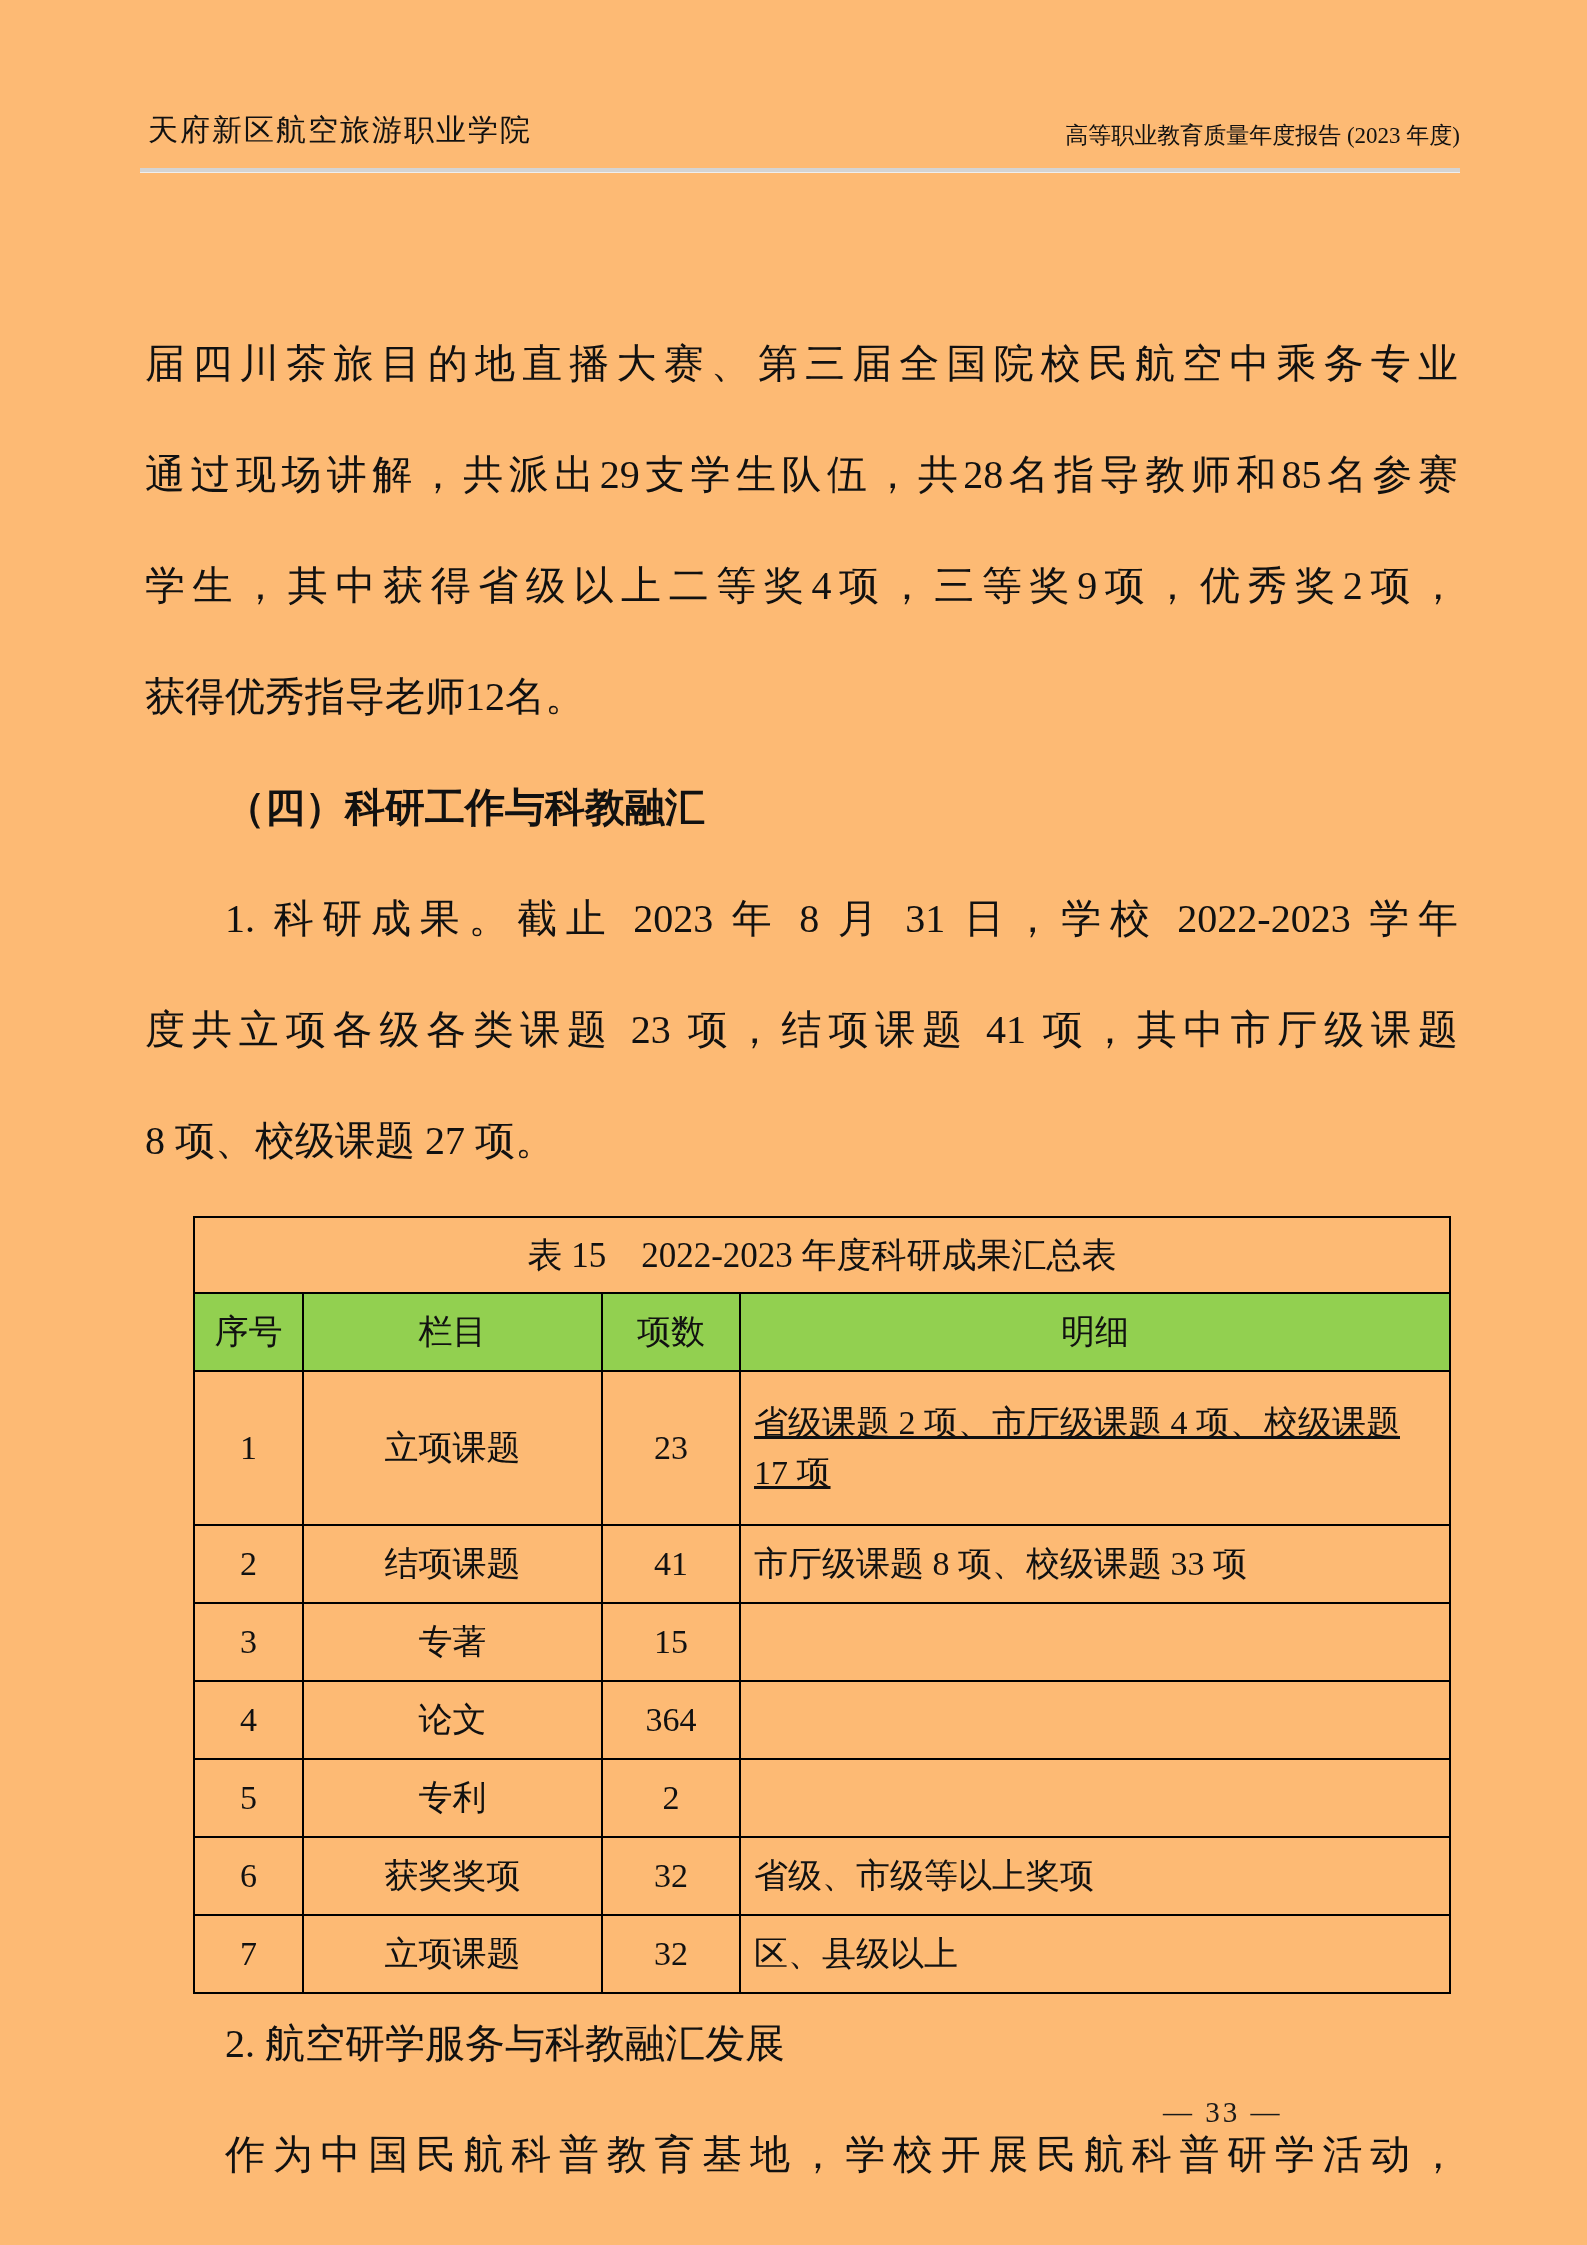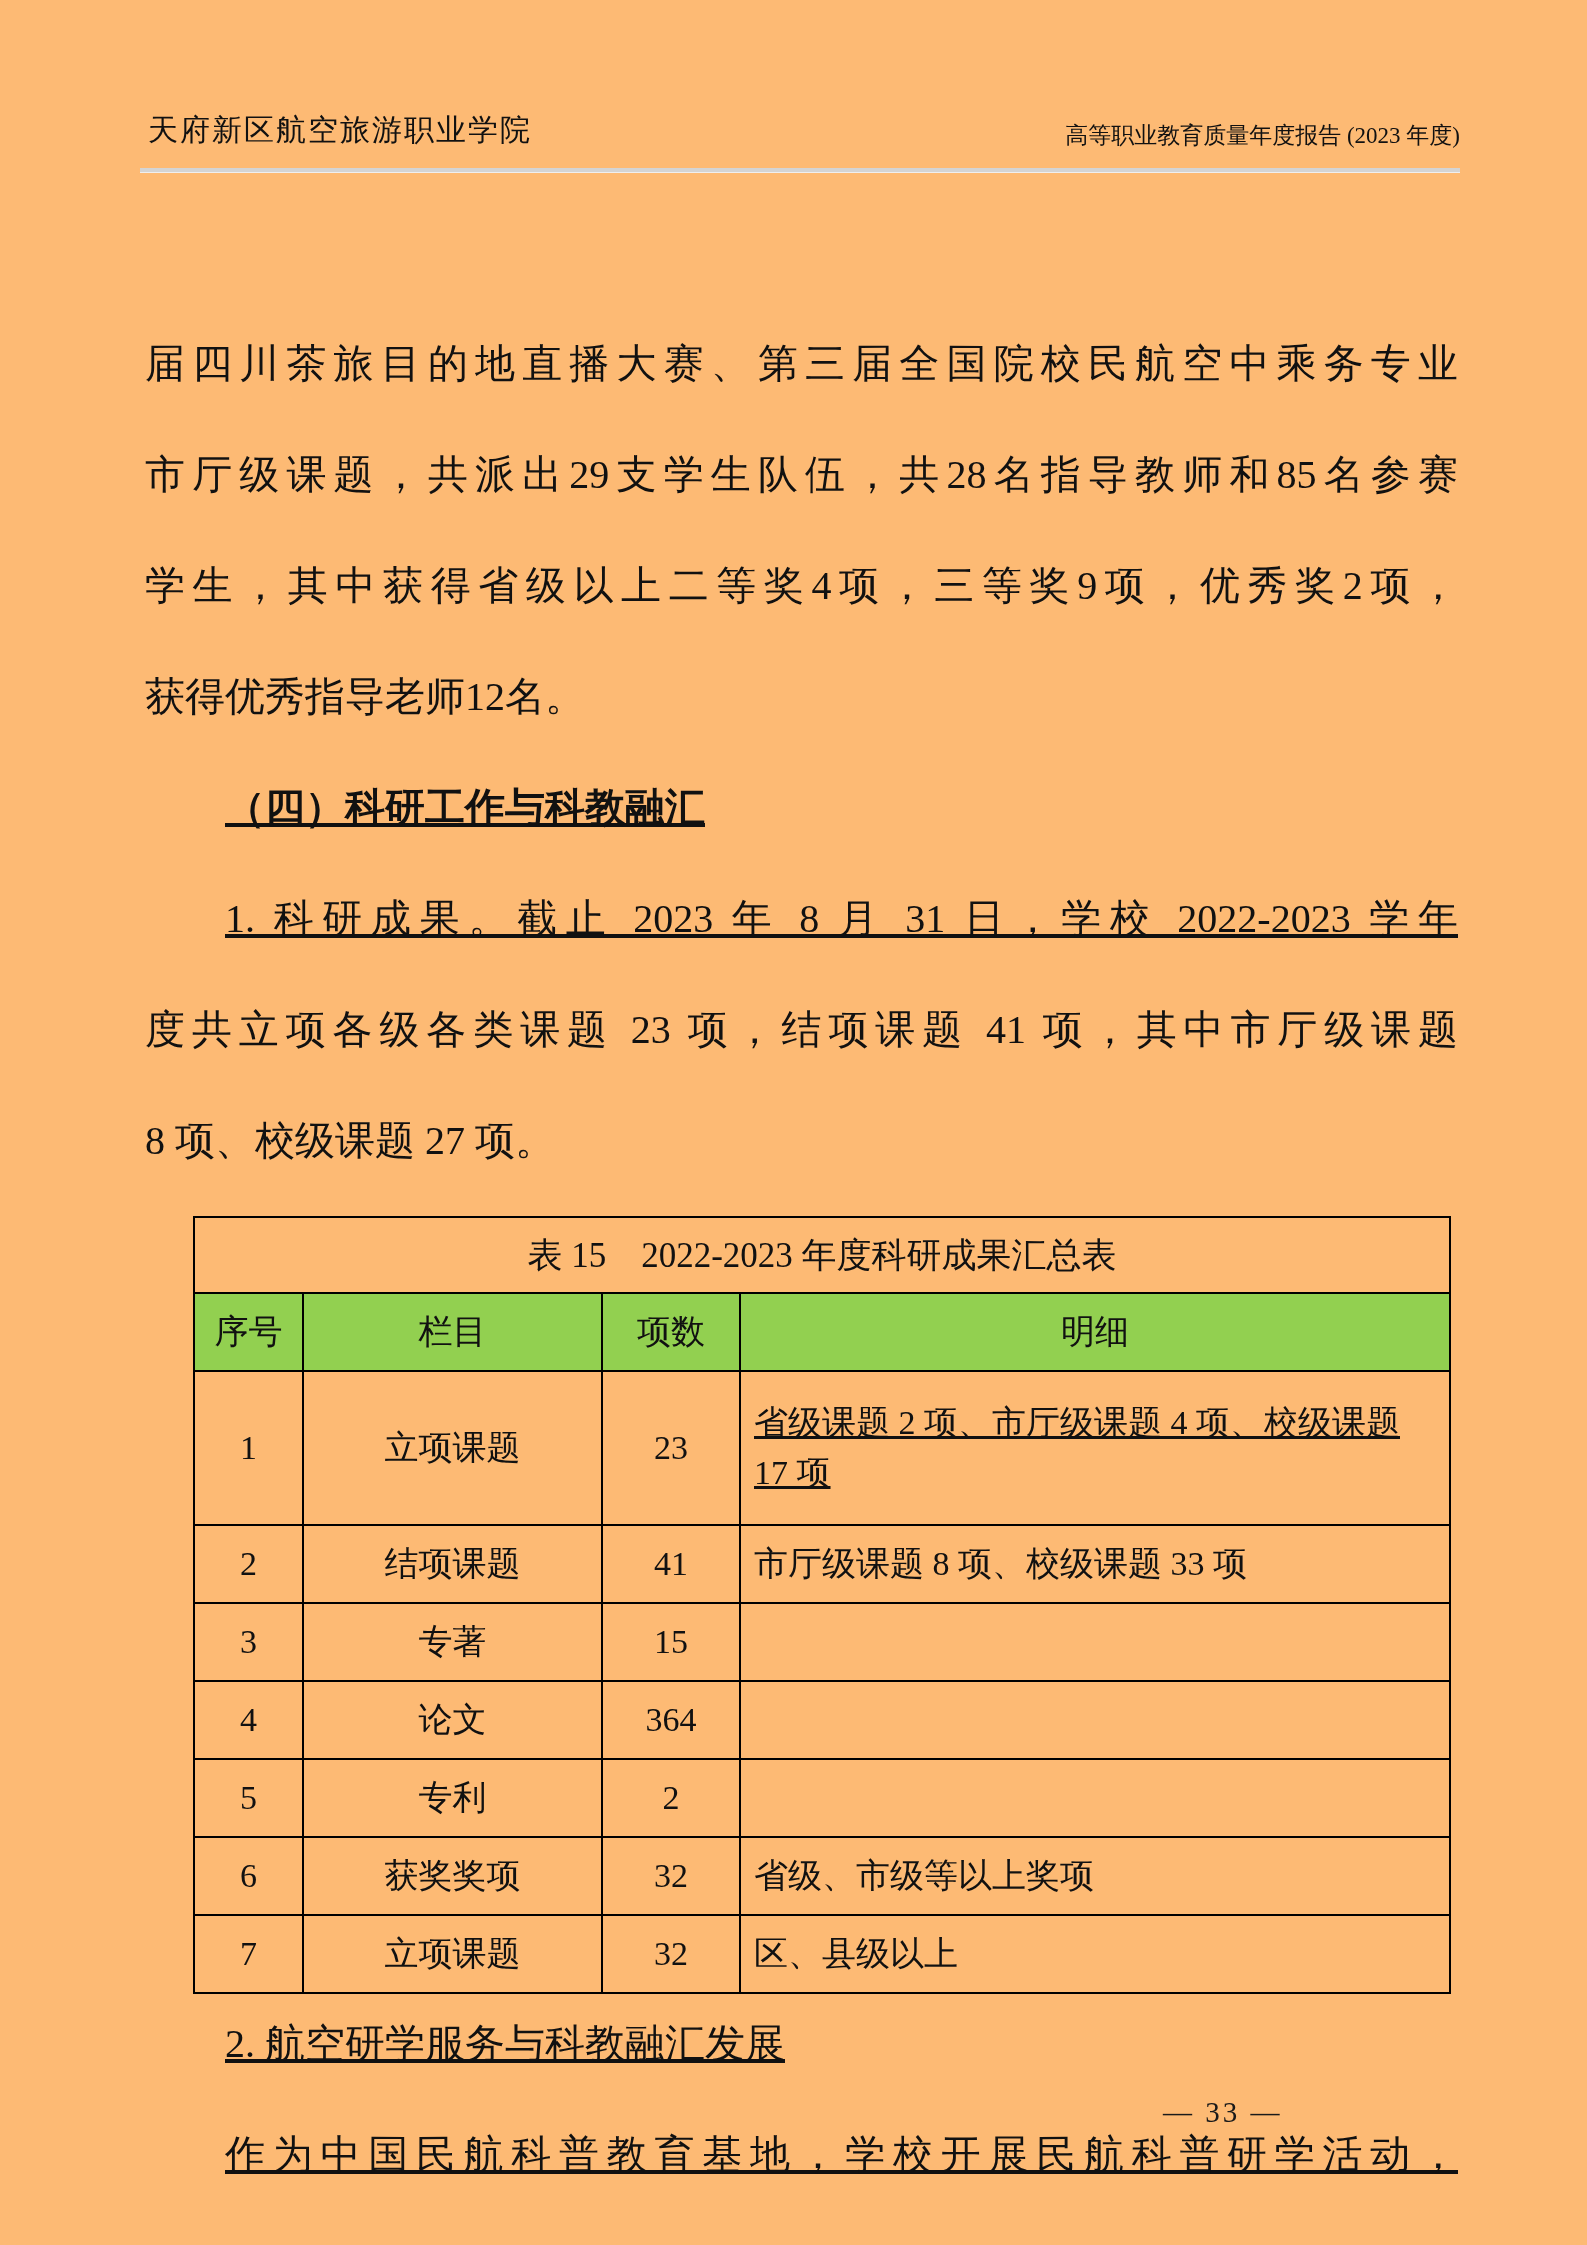--- a/index.html
+++ b/index.html
@@ -9,21 +9,21 @@
   }
   
   .hdr{position:absolute;left:148px;top:110px;width:1312px;display:flex;justify-content:space-between;align-items:flex-end;}
   .hdr-left{font-size:30px;letter-spacing:2px;}
   .hdr-right{font-size:23px;}
   .hdr-rule{position:absolute;left:140px;top:168px;width:1320px;height:4px;background:#d4d4d4;border-bottom:1px solid #efefef;}
   
   .content{position:absolute;left:145px;top:288px;width:1313px;}
   .line{height:71px;line-height:71px;font-size:40px;overflow:hidden;}
   .j{text-align:justify;text-align-last:justify;}
-  .indent{text-indent:80px;text-decoration:underline;}
+  .indent{text-indent:80px;}
   .bold{font-weight:bold;}
   
   .tbl{border-collapse:collapse;table-layout:fixed;width:1256px;margin:20px 0 0 48px;border-radius:23px;}
   .tbl td,.tbl th{border:2px solid #000;font-weight:normal;font-size:34px;text-align:center;vertical-align:middle;padding:0;color:#111;}
   .t-title td{height:74px;font-size:35px;}
   .t-head th{height:76px;background:var(--header-bg,#92d050);}
   .t-row td{height:76px;}
   .t-row.tall td{height:152px;}
   .tbl td.detail{text-align:left;padding:0 8px 0 13px;line-height:76px;}
   .t-row.tall td.detail{line-height:50px;text-decoration:underline;}
@@ -38,21 +38,21 @@
 
   <header class="hdr">
     <div class="hdr-left">天府新区航空旅游职业学院</div>
     <div class="hdr-right">高等职业教育质量年度报告 (2023 年度)</div>
   </header>
   <div class="hdr-rule"></div>
 
   <main class="content">
 
     <p class="line j">届四川茶旅目的地直播大赛、第三届全国院校民航空中乘务专业</p>
-    <p class="line j">市厅级课题，共派出29支学生队伍，共28名指导教师和85名参赛</p>
+    <p class="line j">通过现场讲解，共派出29支学生队伍，共28名指导教师和85名参赛</p>
     <p class="line j">学生，其中获得省级以上二等奖4项，三等奖9项，优秀奖2项，</p>
     <p class="line">获得优秀指导老师12名。</p>
 
     <p class="line bold indent">（四）科研工作与科教融汇</p>
 
     <p class="line j indent">1. 科研成果。截止 2023 年 8 月 31 日，学校 2022-2023 学年</p>
     <p class="line j">度共立项各级各类课题 23 项，结项课题 41 项，其中市厅级课题</p>
     <p class="line">8 项、校级课题 27 项。</p>
 
     <table class="tbl">

